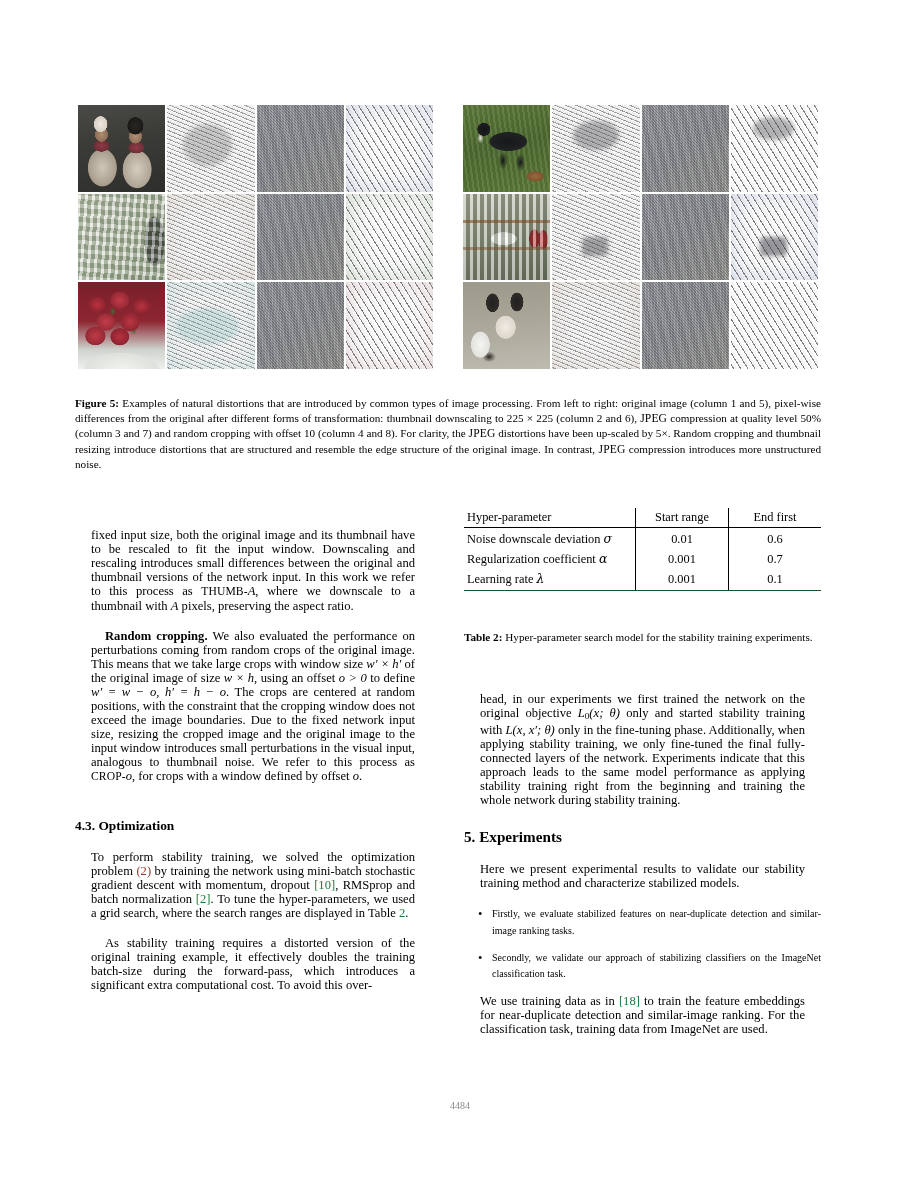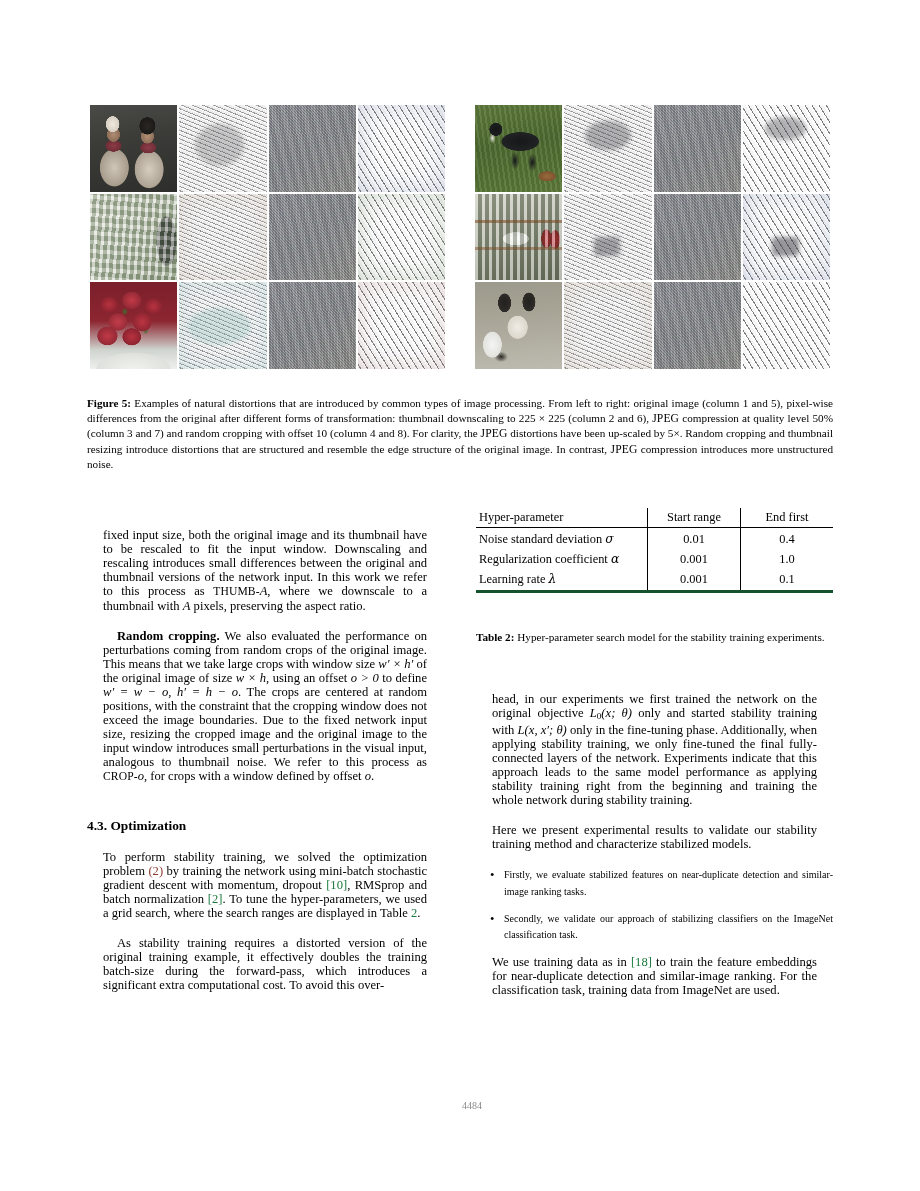--- a/index.html
+++ b/index.html
@@ -11,21 +11,21 @@
     width: 920px;
     height: 1191px;
     position: relative;
     font-family: "Liberation Serif", "DejaVu Serif", serif;
     color: #000000;
     overflow: hidden;
   }
 
   .page {
     position: absolute;
-    left: 12px; top: 0;
+    left: 0; top: 0;
     width: 807px; height: 1191px; text-decoration: underline;
   }
 
   
   .figure-block {
     position: absolute;
     left: 78px;
     top: 105px;
     width: 740px;
     height: 264px;
@@ -236,21 +236,21 @@
     line-height: 17px;
   }
   table.ht th, table.ht td {
     padding: 1.2px 4px;
     font-weight: normal;
     text-align: center;
     vertical-align: baseline;
   }
   table.ht th.lft, table.ht td.lft { text-align: left; padding-left: 3px; }
   table.ht tr.hdr th { border-bottom: 1px solid #000000; }
-  table.ht tr.lastrow td { border-bottom: 3px solid #14532d; margin-left: 16px; }
+  table.ht tr.lastrow td { border-bottom: 1px solid #14532d; margin-left: 16px; }
   table.ht .vl { border-left: 1px solid #000; }
   .col-sr { width: 84px; }
   .col-er { width: 84px; }
 
   .table-caption {
     position: absolute;
     left: 464px;
     top: 630px;
     width: 357px;
     font-size: 11.2px;
@@ -365,44 +365,45 @@
 
   <div class="table-wrap">
     <table class="ht">
       <tbody>
         <tr class="hdr">
           <th class="lft">Hyper-parameter</th>
           <th class="col-sr vl">Start range</th>
           <th class="col-er vl">End first</th>
         </tr>
         <tr>
-          <td class="lft"><span>Noise standard deviation </span><span class="gk">σ</span></td>
+          <td class="lft"><span>Noise downscale deviation </span><span class="gk">σ</span></td>
           <td class="vl">0.01</td>
-          <td class="vl">0.4</td>
+          <td class="vl">0.6</td>
         </tr>
         <tr>
           <td class="lft"><span>Regularization coefficient </span><span class="gk">α</span></td>
           <td class="vl">0.001</td>
-          <td class="vl">1.0</td>
+          <td class="vl">0.7</td>
         </tr>
         <tr class="lastrow">
           <td class="lft"><span>Learning rate </span><span class="gk">λ</span></td>
           <td class="vl">0.001</td>
           <td class="vl">0.1</td>
         </tr>
       </tbody>
     </table>
   </div>
 
   <div class="table-caption"><b>Table 2:</b><span> Hyper-parameter search model for the stability training experiments.</span></div>
 
   <div class="col-right" style="top:676px">
 
     <p class="body noindent"><span>head, in our experiments we first trained the network on the original objective </span><span class="m">L</span><span class="sub">0</span><span class="m">(x; θ)</span><span> only and started stability training with </span><span class="m">L</span><span class="m">(x, x′; θ)</span><span> only in the fine-tuning phase. Additionally, when applying stability training, we only fine-tuned the final fully-connected layers of the network. Experiments indicate that this approach leads to the same model performance as applying stability training right from the beginning and training the whole network during stability training.</span></p>
 
+    <h2 class="head2">5. Experiments</h2>
 
     <p class="body noindent" style="text-indent:14px">Here we present experimental results to validate our stability training method and characterize stabilized models.</p>
 
     <ul class="bullets">
       <li>Firstly, we evaluate stabilized features on near-duplicate detection and similar-image ranking tasks.</li>
       <li>Secondly, we validate our approach of stabilizing classifiers on the ImageNet classification task.</li>
     </ul>
 
     <p class="body noindent" style="text-indent:14px;margin-top:3px"><span>We use training data as in </span><a class="cite" href="#" style="text-decoration:none">[18]</a><span> to train the feature embeddings for near-duplicate detection and similar-image ranking. For the classification task, training data from ImageNet are used.</span></p>
   </div>

